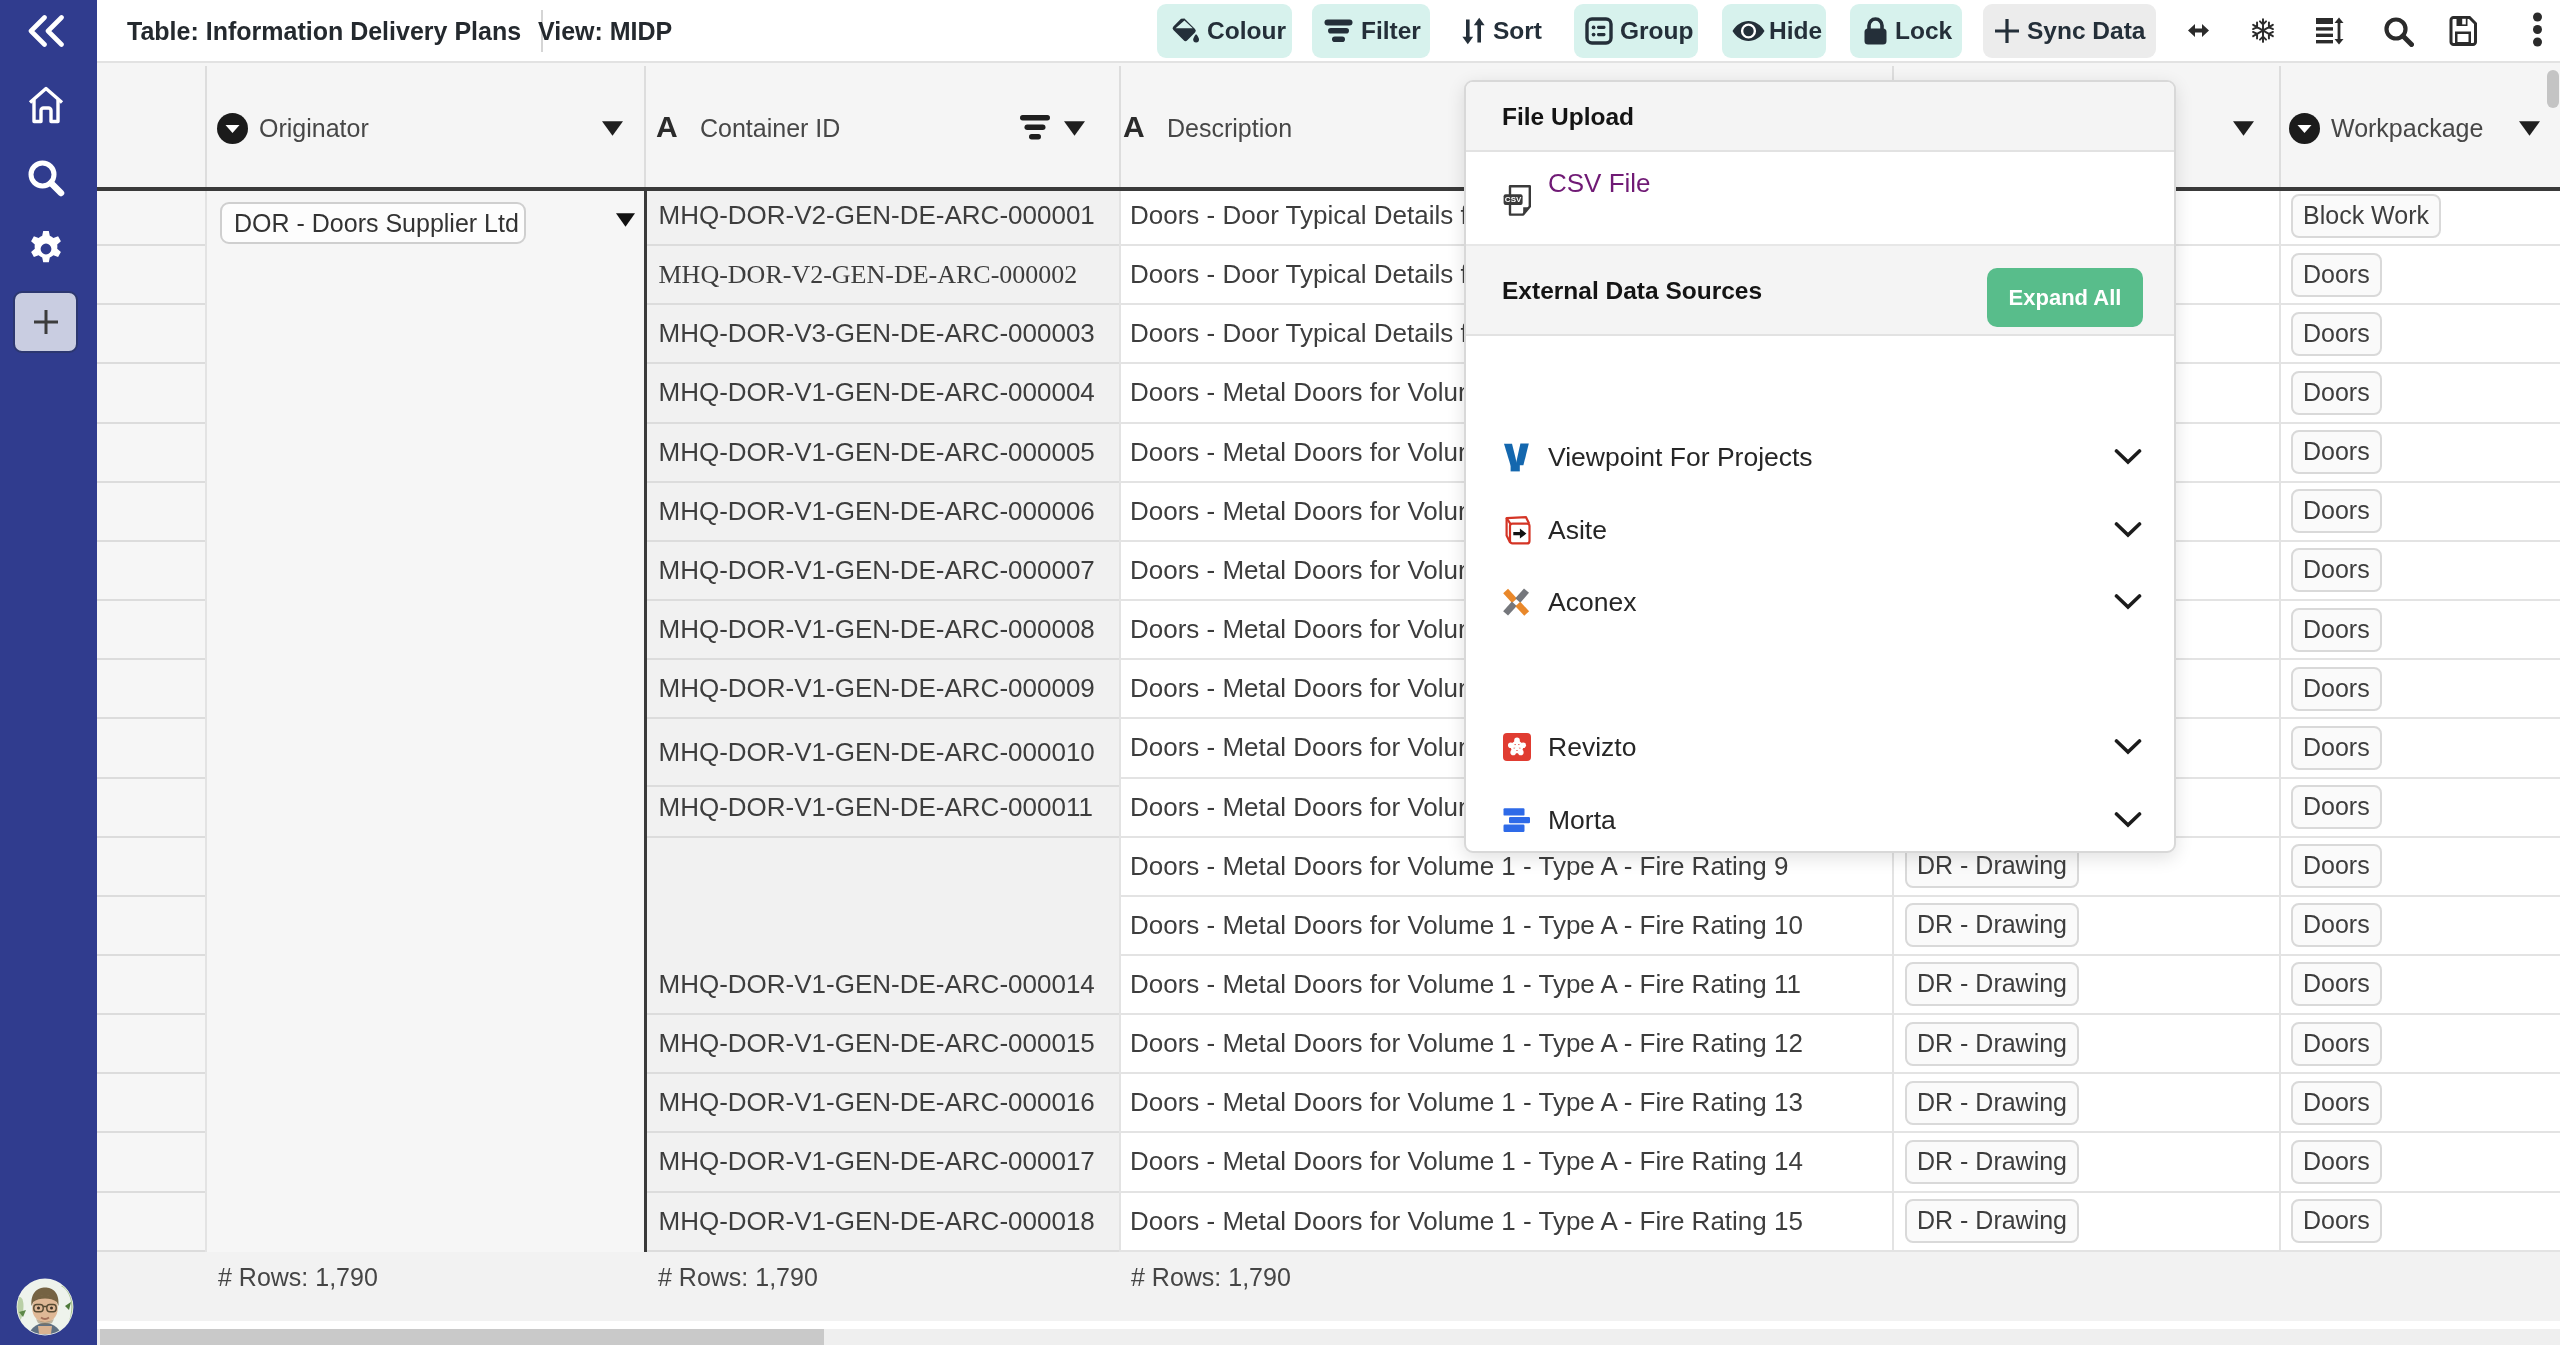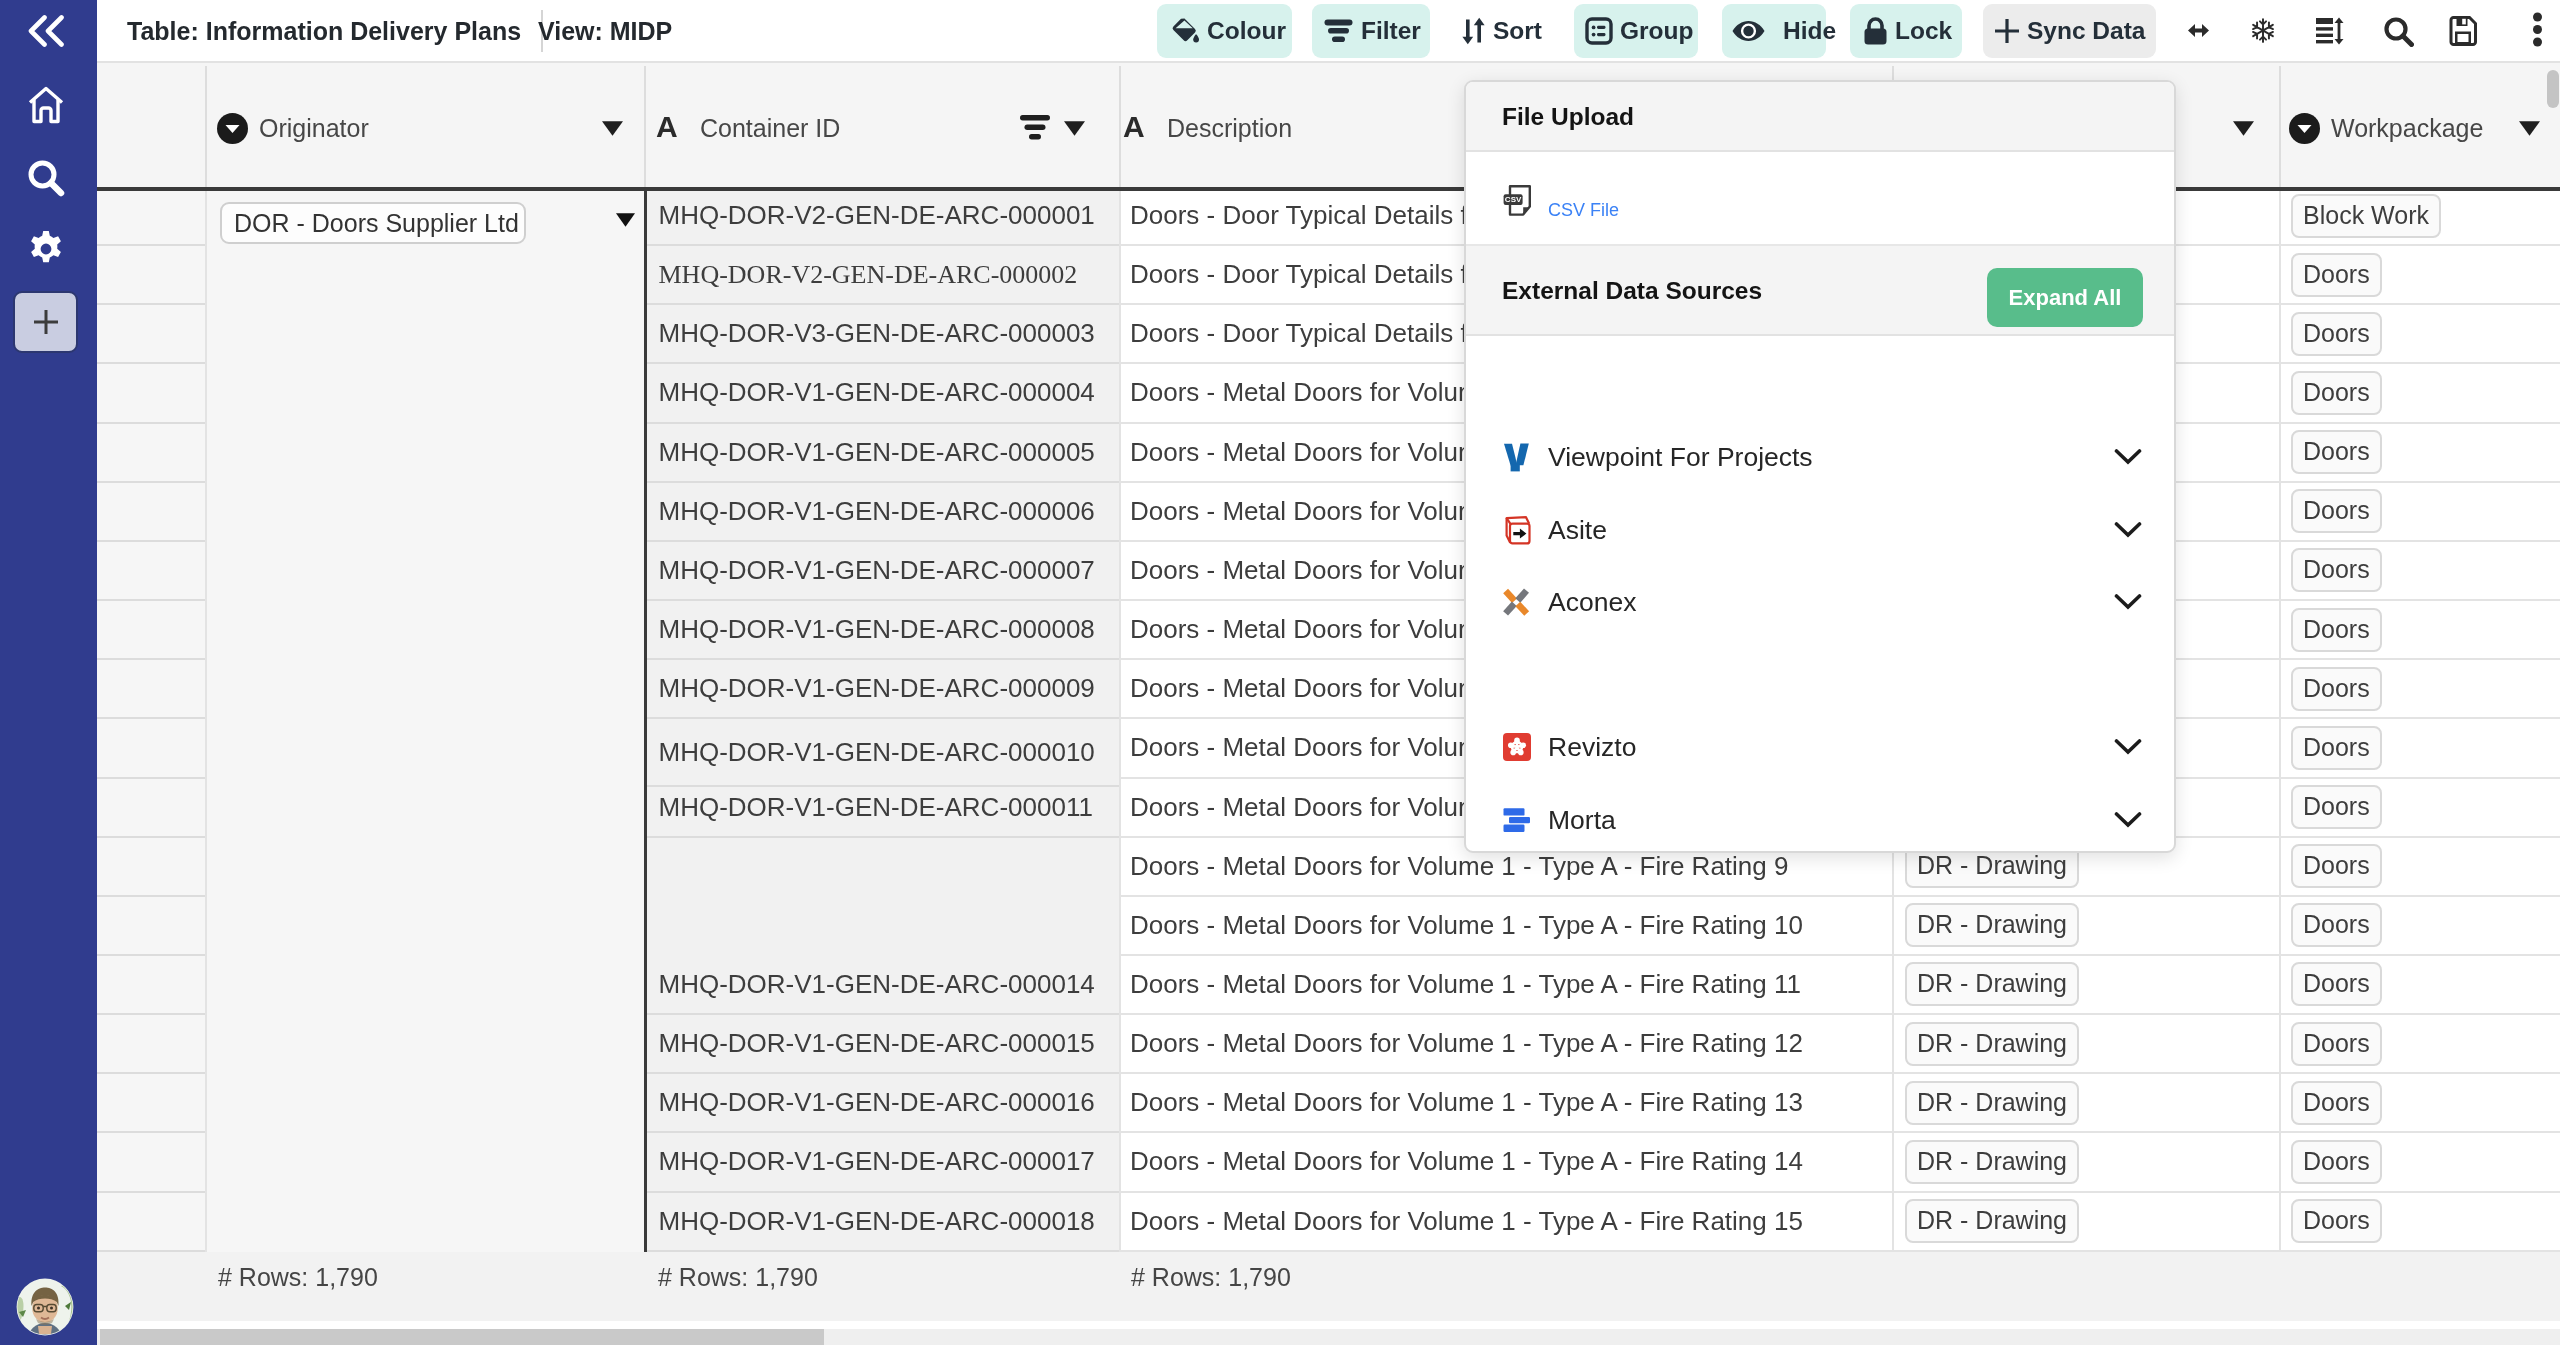--- a/index.html
+++ b/index.html
@@ -353,21 +353,21 @@
     </span>
     <span style="margin-left:7px;">Group</span>
   </div>
 <div class="btn" style="left:1722px;width:104px;background:#d7f2ed;">
     <span style="margin-left:10px;display:flex;">
       <svg width="33" height="20" viewBox="0 0 33 20">
         <path d="M16.5 0 C23 0 28.7 3.8 32.5 10 C28.7 16.2 23 20 16.5 20 C10 20 4.3 16.2 0.5 10 C4.3 3.8 10 0 16.5 0 Z" fill="#242f39"></path>
         <circle cx="16.5" cy="10" r="6.4" fill="#242f39" stroke="#fff" stroke-width="2.4"></circle>
       </svg>
     </span>
-    <span style="margin-left:18px;">Hide</span>
+    <span style="margin-left:4px;">Hide</span>
   </div>
 <div class="btn" style="left:1850px;width:112px;background:#d7f2ed;">
     <span style="margin-left:13px;display:flex;">
       <svg width="25" height="29" viewBox="0 0 25 29">
         <path d="M6 12 L6 8.5 a6.5 6.5 0 0 1 13 0 L19 12" fill="none" stroke="#242f39" stroke-width="3.6"></path>
         <rect x="1.5" y="11.5" width="22" height="16" rx="3.5" fill="#242f39"></rect>
       </svg>
     </span>
     <span style="margin-left:7px;">Lock</span>
   </div>
@@ -481,21 +481,21 @@
   </svg>
 <div style="position:absolute;left:1464px;top:80px;width:712px;height:773px;background:#fff;border:2px solid #d8d8d8;border-radius:9px;box-shadow:0 5px 18px rgba(0,0,0,0.12);overflow:hidden;">
 <div style="position:absolute;left:0;top:0;width:712px;height:70px;background:#f4f4f4;border-bottom:2px solid #e2e2e2;"></div>
 <span style="position:absolute;left:36px;top:35px;transform:translateY(-50%);font-weight:bold;font-size:24.5px;color:#141414;">File Upload</span>
 <svg style="position:absolute;left:37px;top:103px;" width="28" height="31" viewBox="0 0 28 31">
       <path d="M7 1.2 H26.8 V21.6 L20.2 29.6 H7 Z" fill="none" stroke="#3a3a3a" stroke-width="2.4" stroke-linejoin="round"></path>
       <path d="M20.2 22.2 L25.8 22.2 L20.2 28.9 Z" fill="#3a3a3a"></path>
       <rect x="0.6" y="9.3" width="19" height="10.6" rx="2" fill="#3a3a3a"></rect>
       <text x="10.1" y="17.3" text-anchor="middle" font-family="Liberation Sans" font-size="8" font-weight="bold" fill="#fff">CSV</text>
     </svg>
-<span style="position:absolute;left:82px;top:128px;transform:translateY(-50%);font-size:18px;color:#3b82f6;">CSV File</span>
+<span style="position:absolute;left:82px;top:101px;transform:translateY(-50%);font-size:26px;color:#701a75;">CSV File</span>
 <div style="position:absolute;left:0;top:162px;width:712px;height:0;border-top:2px solid #e7e7e7;"></div>
 <div style="position:absolute;left:0;top:164px;width:712px;height:90px;background:#f4f4f4;border-bottom:2px solid #e2e2e2;"></div>
 <span style="position:absolute;left:36px;top:209px;transform:translateY(-50%);font-weight:bold;font-size:24.5px;color:#141414;">External Data Sources</span>
 <div style="position:absolute;left:521px;top:186px;width:156px;height:59px;background:#58bd8b;border-radius:10px;display:flex;align-items:center;justify-content:center;">
       <span style="font-size:22px;font-weight:bold;color:#fff;">Expand All</span>
     </div>
 <div style="position:absolute;left:0;top:339.2px;width:712px;height:72.4px;">
   <span style="position:absolute;left:36px;top:50%;transform:translateY(-50%);width:30px;height:30px;display:flex;align-items:center;">
         <svg width="28" height="29" viewBox="0 0 28 29">
           <g fill="#1467ae">

